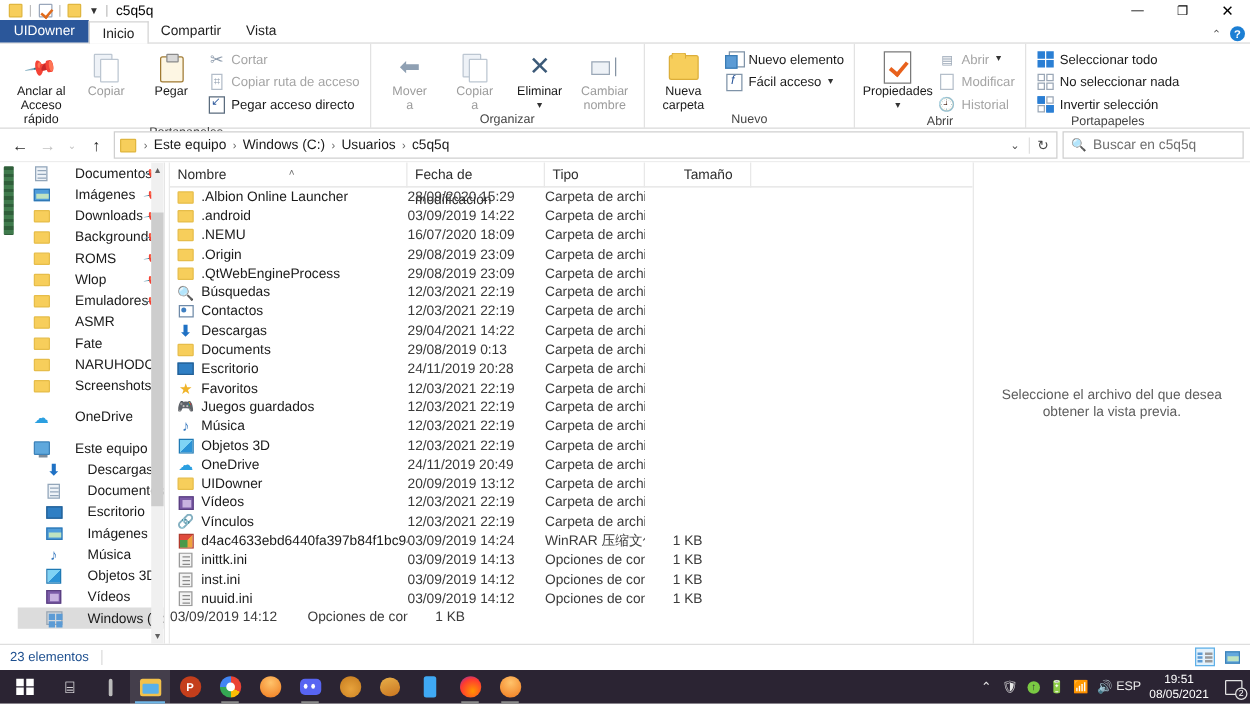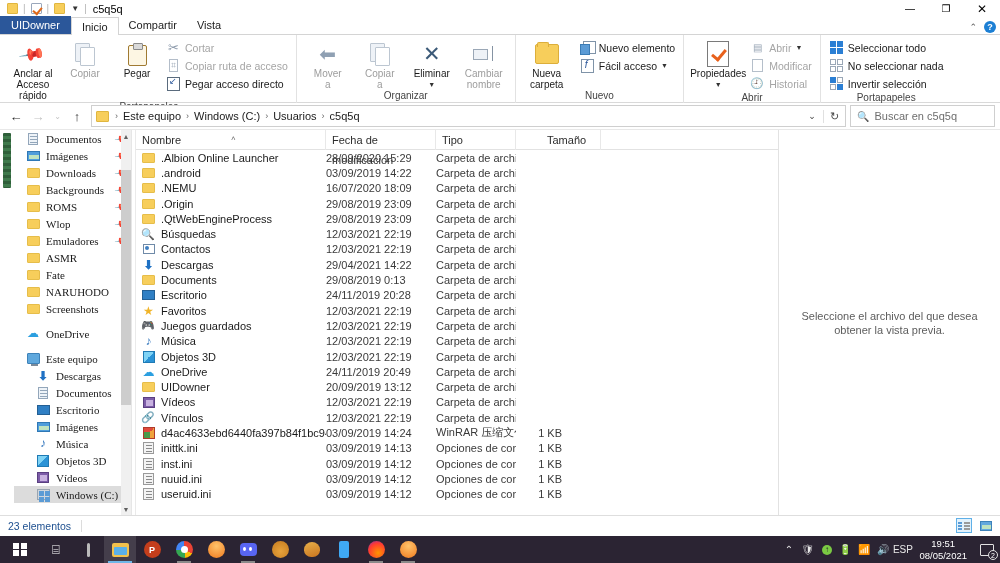--- a/index.html
+++ b/index.html
@@ -270,23 +270,22 @@
   }
   .navpane {
     width: 117px;
     background: #fff;
     position: relative;
     overflow: hidden;
   }
   .nav-item {
     height: 17px; display: flex; align-items: center;
     font-size: 11px; color: #1a1a1a;
-    padding-left: 12px; gap: 6px;
+    padding-left: 12px; gap: 20px;
     position: relative;
-    font-family: Liberation Serif, serif;
   }
   .nav-item.sel { background: #dcdcdc; }
   .nav-item .ni { width: 14px; height: 14px; flex: none; display:flex; align-items:center; justify-content:center; }
   .nav-item .nl { white-space: nowrap; overflow: hidden; }
   .nav-item .pin {
     position: absolute; right: 4px; font-size: 9px; color: #8e8e8e;
     transform: rotate(35deg);
   }
   .nav-item.lvl1 { padding-left: 22px; }
   .nav-spacer { height: 8px; }
@@ -1124,26 +1123,20 @@
                 <span class="i-ini"></span>
               </span>
             <span>nuuid.ini</span>
           </span>
           <span class="cell-date">03/09/2019 14:12</span>
           <span class="cell-type">Opciones de confi...</span>
           <span class="cell-size">1 KB</span>
         </div>
 
         <div class="row">
-          <span class="cell-name">
-            <span class="fi">
-                <span class="i-ini"></span>
-              </span>
-            <span>useruid.ini</span>
-          </span>
           <span class="cell-date">03/09/2019 14:12</span>
           <span class="cell-type">Opciones de confi...</span>
           <span class="cell-size">1 KB</span>
         </div>
 
       </div>
     </div>
 
     <div class="preview">
       <p>Seleccione el archivo del que desea obtener la vista previa.</p>

